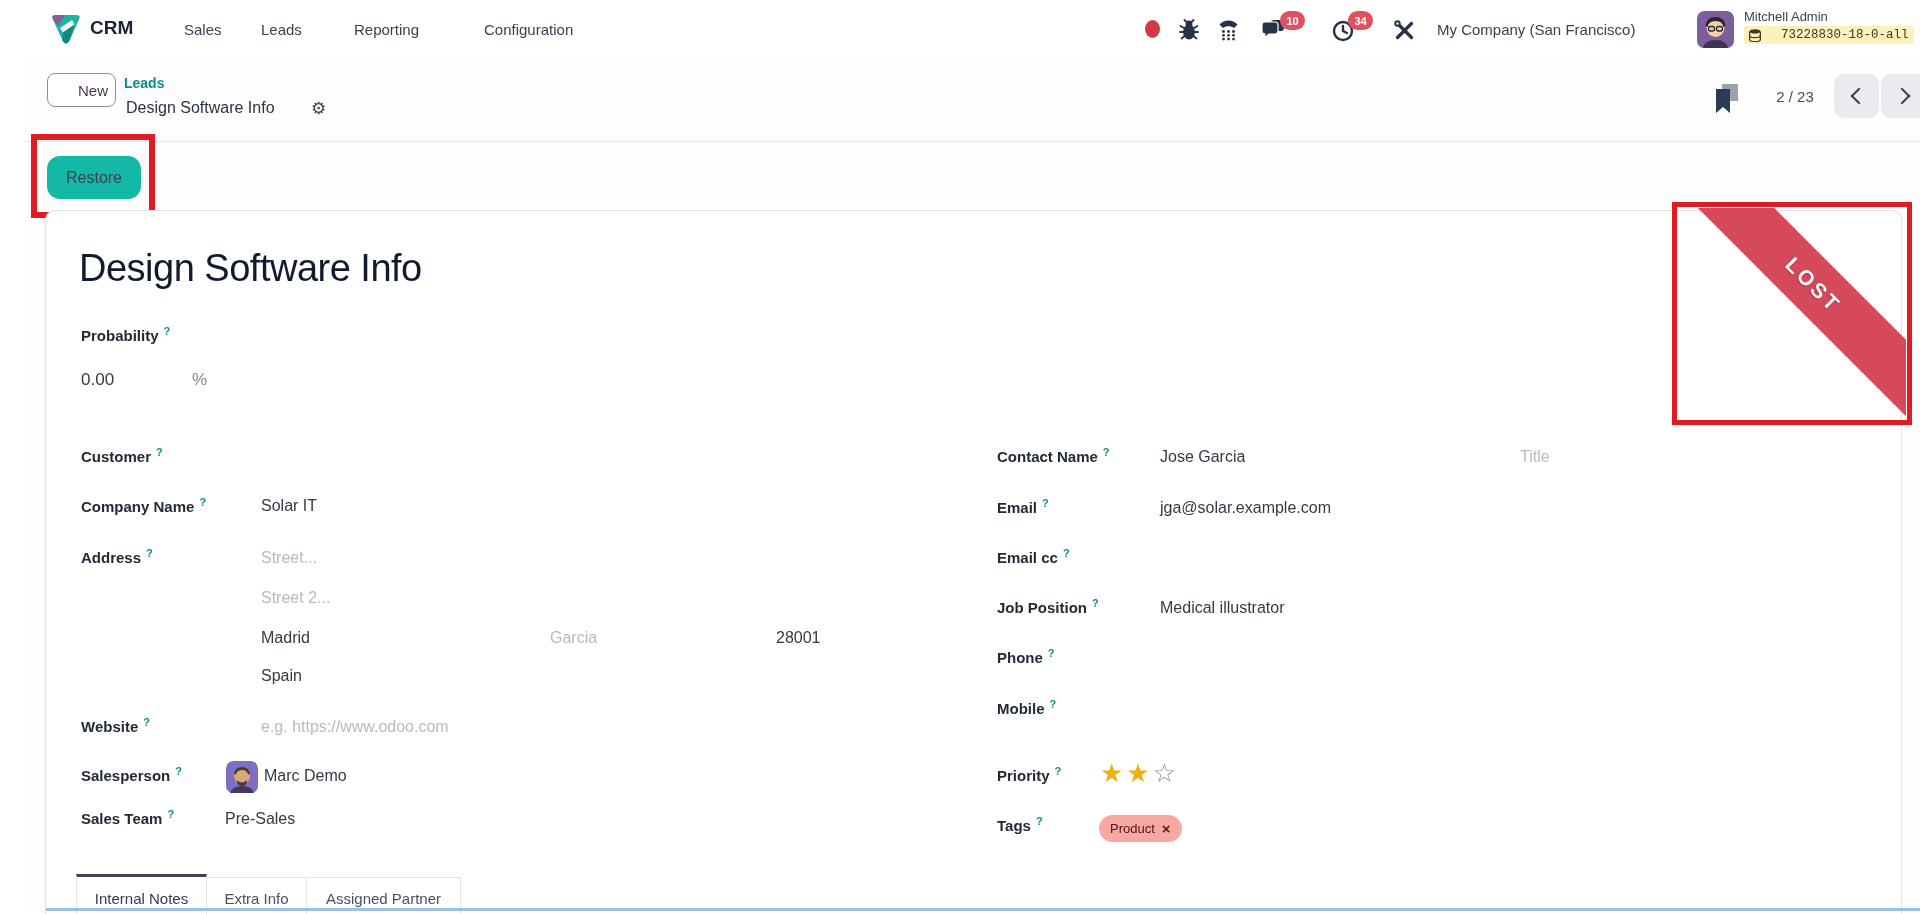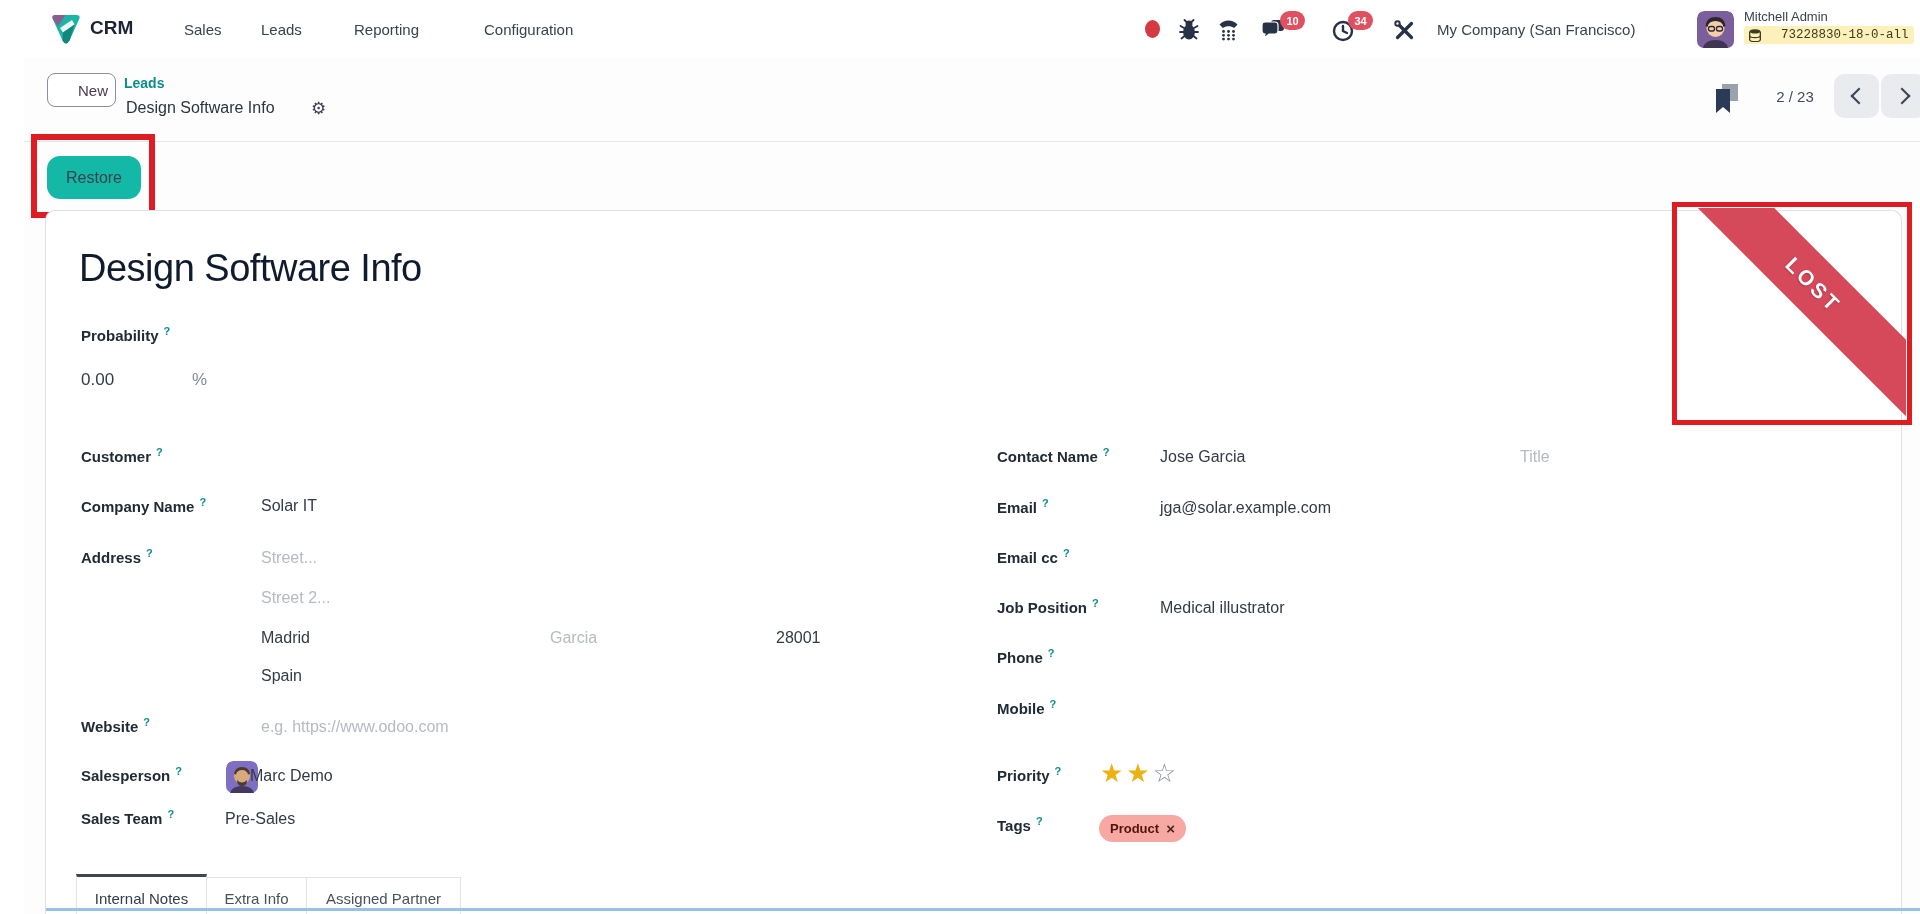--- a/index.html
+++ b/index.html
@@ -63,21 +63,21 @@
   .f-value { font-size:16px; color:#333a46; white-space:nowrap; }
   .f-placeholder { font-size:16px; color:#b6bac1; white-space:nowrap; }
   .unit { color:#848b95; }
   .star { font-size:26px; line-height:26px; cursor:pointer; }
   .star.filled { color:#edb111; }
   .star.empty  { color:#8a909b; }
   .tag-pill {
     position:absolute; left:1075px; top:815px; height:27px; border-radius:14px; background:#f7a8a3;
     display:inline-flex; align-items:center; gap:7px; padding:0 11px;
   }
-  .tag-text { font-size:13px; font-weight:700; color:#4f140e; }
+  .tag-text { font-size:13px; font-weight:400; color:#4f140e; }
   .tag-remove { font-size:15px; font-weight:700; color:#4c241d; cursor:pointer; line-height:15px; }
   
   #ribbon-clip { position:absolute; left:1654px; top:208px; width:228px; height:211px; overflow:hidden; }
   #ribbon-band {
     position:absolute; left:-75px; top:50px; width:420px; height:54px; background:#d5495a;
     transform:rotate(45deg); display:flex; align-items:center; justify-content:center;
     color:#fff; font-size:21px; font-weight:700; letter-spacing:3px;
     text-shadow:0 1px 2px rgba(0,0,0,.25);
   }
   
@@ -258,21 +258,21 @@
   </span>
   <span class="abs avatar" style="left:202px; top:761px;">
     <svg width="32" height="32" viewBox="0 0 32 32">
       <rect width="32" height="32" rx="7" fill="#7f6fc2"></rect>
       <circle cx="16" cy="15" r="8" fill="#d9a97e"></circle>
       <path d="M8 13 q1-7 8-7 q7 0 8 7 l-2 .5 q-1-4.5-6-4.5 q-5 0-6 4.5 Z" fill="#4c3a2d"></path>
       <path d="M11 19 q5 5 10 0 q0 6-5 6 q-5 0-5-6 Z" fill="#4c3a2d"></path>
       <path d="M4 32 q2-7 12-7 q10 0 12 7 Z" fill="#43395f"></path>
     </svg>
   </span>
-  <span class="abs f-value" style="left:226px; top:767px;">Marc Demo</span>
+  <span class="abs f-value" style="left:240px; top:767px;">Marc Demo</span>
 
   <span class="abs f-label" style="left:57px; top:810px;">
     <span>Sales Team</span><span class="help">?</span>
   </span>
   <span class="abs f-value" style="left:201px; top:810px;">Pre-Sales</span>
 
   <span class="abs f-label" style="left:973px; top:448px;">
     <span>Contact Name</span><span class="help">?</span>
   </span>
   <span class="abs f-value" style="left:1136px; top:448px;">Jose Garcia</span>

